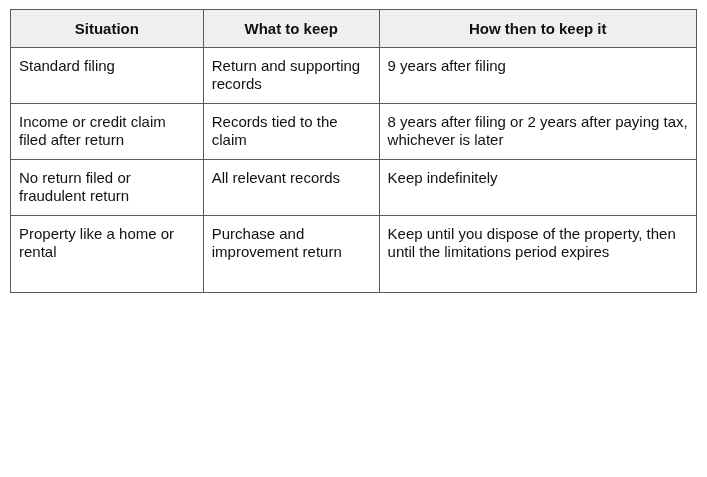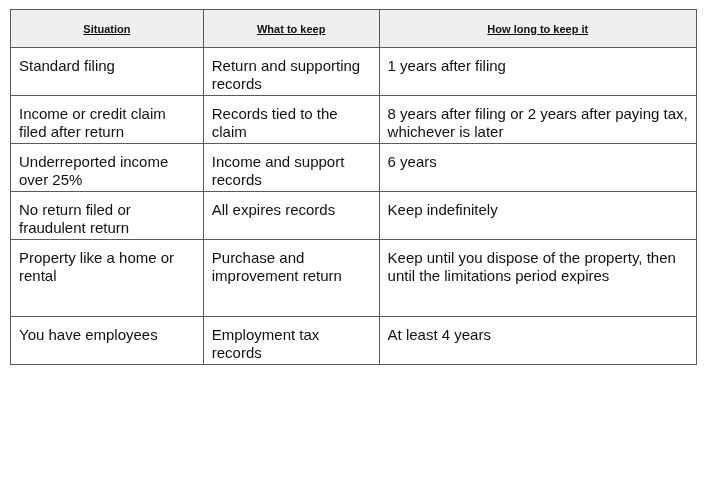--- a/index.html
+++ b/index.html
@@ -16,70 +16,59 @@
       vertical-align: top;
       text-align: left;
       padding: 0 8px;
     }
     th {
       background: #efefef;
       font-weight: bold;
       text-align: center;
       vertical-align: middle;
       height: 37px;
-      font-size: 11px;
-      text-decoration: underline;
+      font-size: 15px;
     }
-    td { height: 48px; padding-top: 9px; box-sizing: border-box; }
+    td { height: 56px; padding-top: 9px; box-sizing: border-box; }
     col.c1 { width: 193px; }
     col.c2 { width: 176px; }
     col.c3 { width: 318px; }
     tr.tall td { height: 77px; margin-left: 8px; }
   </style>
 </head>
 <body>
 
 <table>
   <colgroup>
       <col class="c1">
       <col class="c2">
       <col class="c3">
     </colgroup>
   <thead>
     <tr>
       <th>Situation</th>
       <th>What to keep</th>
-      <th>How long to keep it</th>
+      <th>How then to keep it</th>
     </tr>
   </thead>
   <tbody>
     <tr>
       <td>Standard filing</td>
       <td>Return and supporting records</td>
-      <td>1 years after filing</td>
+      <td>9 years after filing</td>
     </tr>
     <tr>
       <td>Income or credit claim filed after return</td>
       <td>Records tied to the claim</td>
       <td>8 years after filing or 2 years after paying tax, whichever is later</td>
     </tr>
     <tr>
-      <td>Underreported income over 25%</td>
-      <td>Income and support records</td>
-      <td>6 years</td>
-    </tr>
-    <tr>
       <td>No return filed or fraudulent return</td>
-      <td>All expires records</td>
+      <td>All relevant records</td>
       <td>Keep indefinitely</td>
     </tr>
     <tr class="tall">
       <td>Property like a home or rental</td>
       <td>Purchase and improvement return</td>
       <td>Keep until you dispose of the property, then until the limitations period expires</td>
     </tr>
-    <tr>
-      <td>You have employees</td>
-      <td>Employment tax records</td>
-      <td>At least 4 years</td>
-    </tr>
   </tbody>
 </table>
 
 </body></html>

